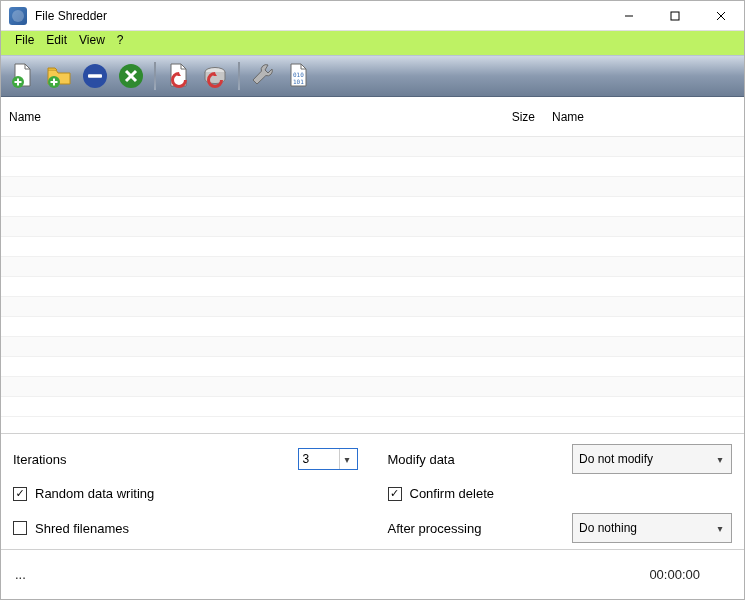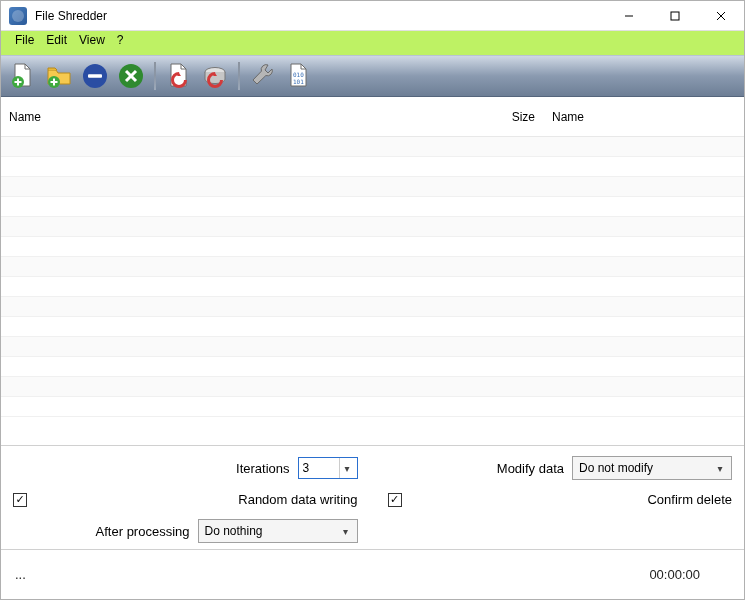--- a/index.html
+++ b/index.html
@@ -115,34 +115,33 @@
   .row:nth-child(even) { background: #ffffff; }
 
   .options-panel {
     border-top: 1px solid #d0d0d0;
     padding: 10px 12px 6px 12px;
     display: grid;
     grid-template-columns: 1fr 1fr;
     column-gap: 30px;
     row-gap: 12px;
     background: #fff;
-    text-align: right;
   }
   .opt-row {
     display: flex;
     align-items: center;
     gap: 8px;
   }
   .opt-label {
     font-size: 13px;
     flex: 1;
   }
   .combo {
     width: 160px;
-    height: 24px;
+    height: 30px;
     border: 1px solid #a0a0a0;
     background: #f5f5f5;
     display: flex;
     align-items: center;
     padding: 0 6px;
     font-size: 12px;
     position: relative;
   }
   .combo .chev {
     position: absolute; right: 2px; top: 0; bottom: 0;
@@ -336,20 +335,24 @@
     <div class="opt-row">
       <span class="chk">✓</span>
       <span class="opt-label">Random data writing</span>
     </div>
 
     <div class="opt-row">
       <span class="chk">✓</span>
       <span class="opt-label">Confirm delete</span>
     </div>
 
+    <div class="opt-row">
+      <span class="chk"></span>
+      <span class="opt-label">Shred filenames</span>
+    </div>
 
     <div class="opt-row">
       <span class="opt-label">After processing</span>
       <div class="combo">
         <span>Do nothing</span>
         <span class="chev">▾</span>
       </div>
     </div>
 
   </div>

